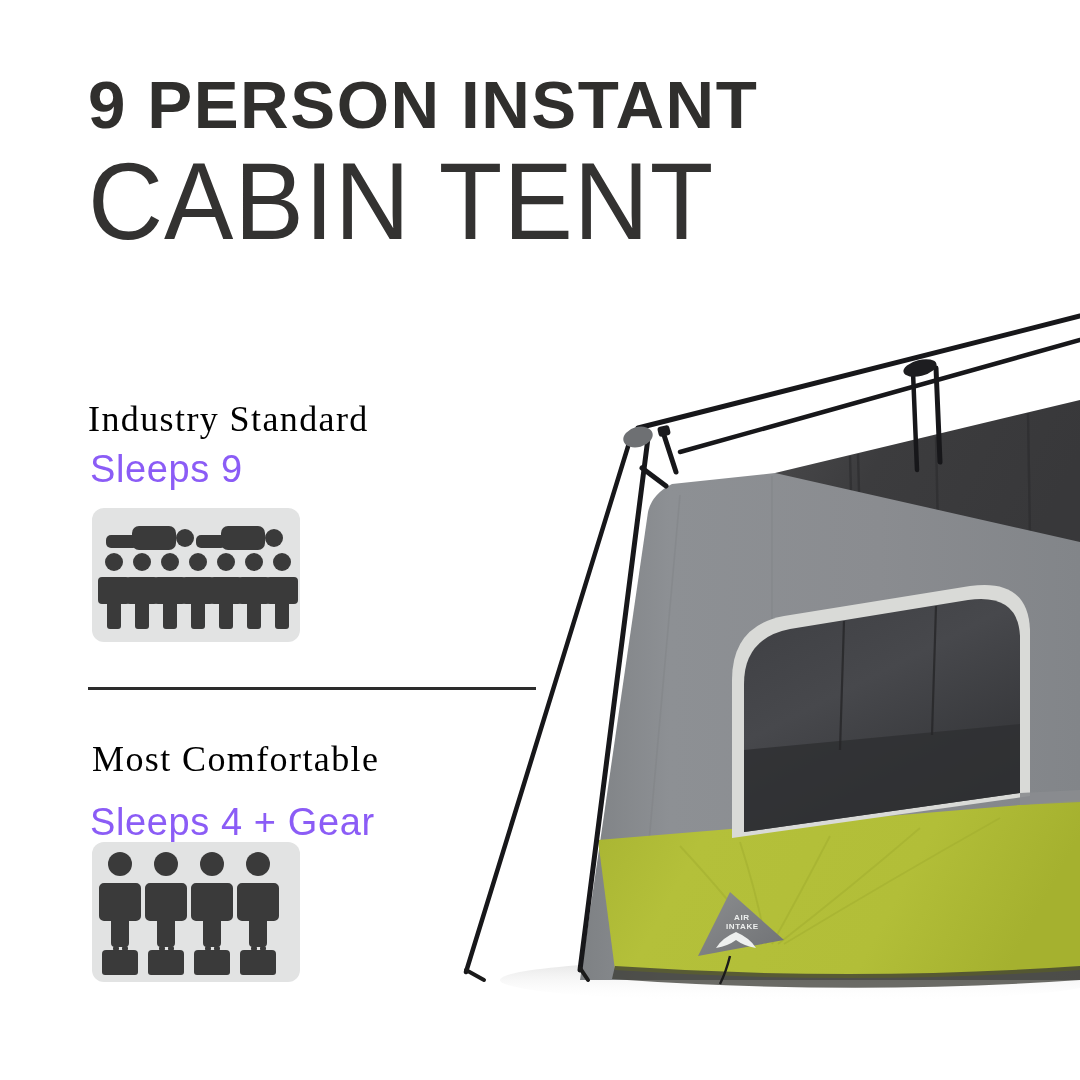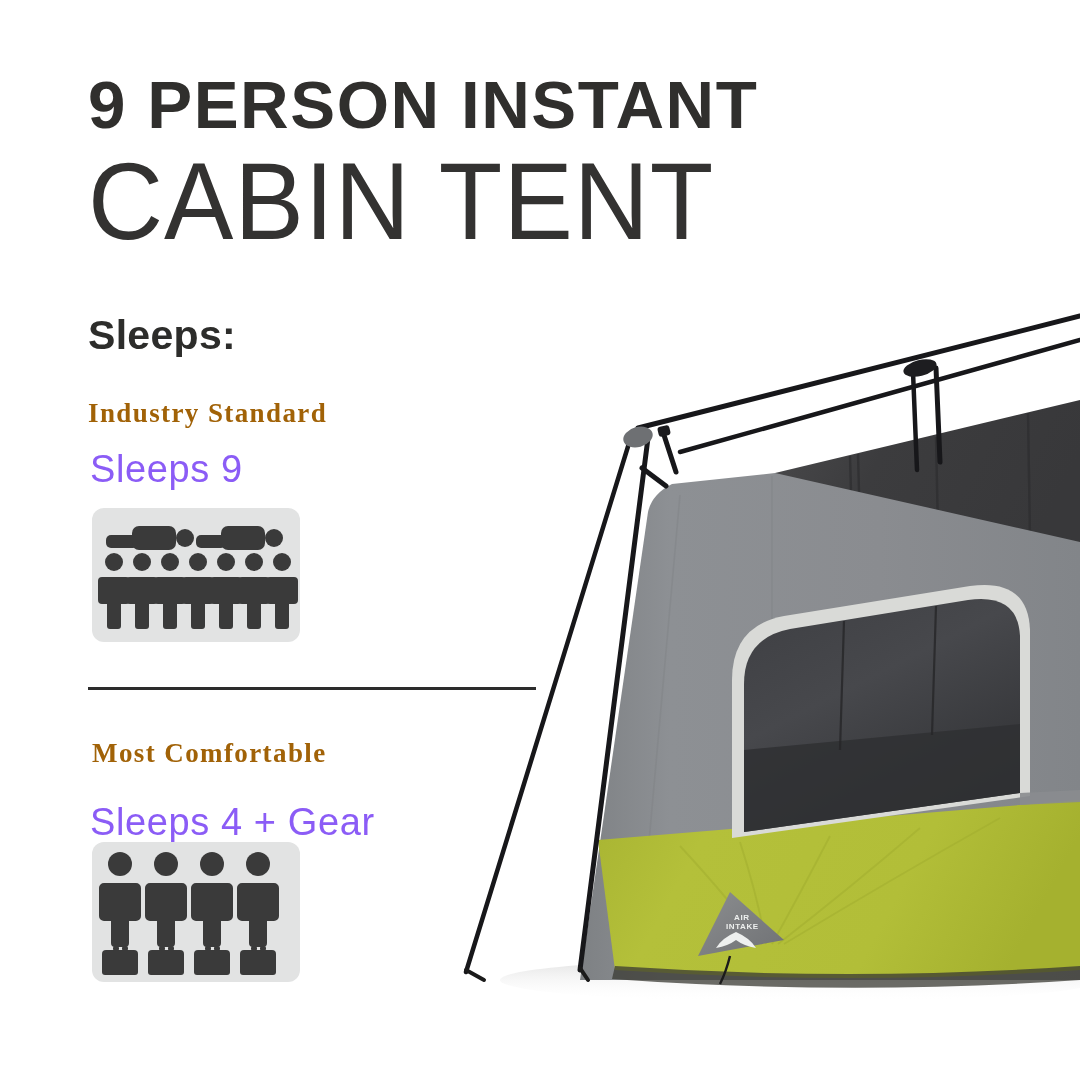--- a/index.html
+++ b/index.html
@@ -56,23 +56,23 @@
     font-weight: 700;
     font-size: 41px;
     color: #2d2d2b;
     letter-spacing: 0.3px;
   }
 
   
   .spec-title {
     position: absolute;
     font-family: "Liberation Serif", serif;
-    font-weight: 700;
-    font-size: 27px;
-    color: #a16207;
+    font-weight: 400;
+    font-size: 36px;
+    color: #000000;
     letter-spacing: 1.4px;
   }
   .spec-sub {
     position: absolute;
     font-family: Liberation Sans, sans-serif;
     font-weight: 300;
     font-size: 38px;
     color: #8b5cf6;
     letter-spacing: 0.6px;
   }
@@ -122,21 +122,20 @@
 </head>
 <body>
 
 <div id="page">
 
   <div id="title-block">
     <div id="title-line1">9 PERSON INSTANT</div>
     <div id="title-line2">CABIN TENT</div>
   </div>
 
-  <div id="sleeps-heading">Sleeps:</div>
 
   <div class="spec-title" id="spec1-title">Industry Standard</div>
   <div class="spec-sub" id="spec1-sub">Sleeps 9</div>
 
   <div class="icon-panel" id="icon-panel-1">
     <svg class="icon-svg" viewBox="0 0 208 134" xmlns="http://www.w3.org/2000/svg" aria-hidden="true">
       <g fill="#3a3a3a">
 
         <rect x="14" y="27" width="32" height="13" rx="5"></rect>
         <rect x="40" y="18" width="44" height="24" rx="7"></rect>

